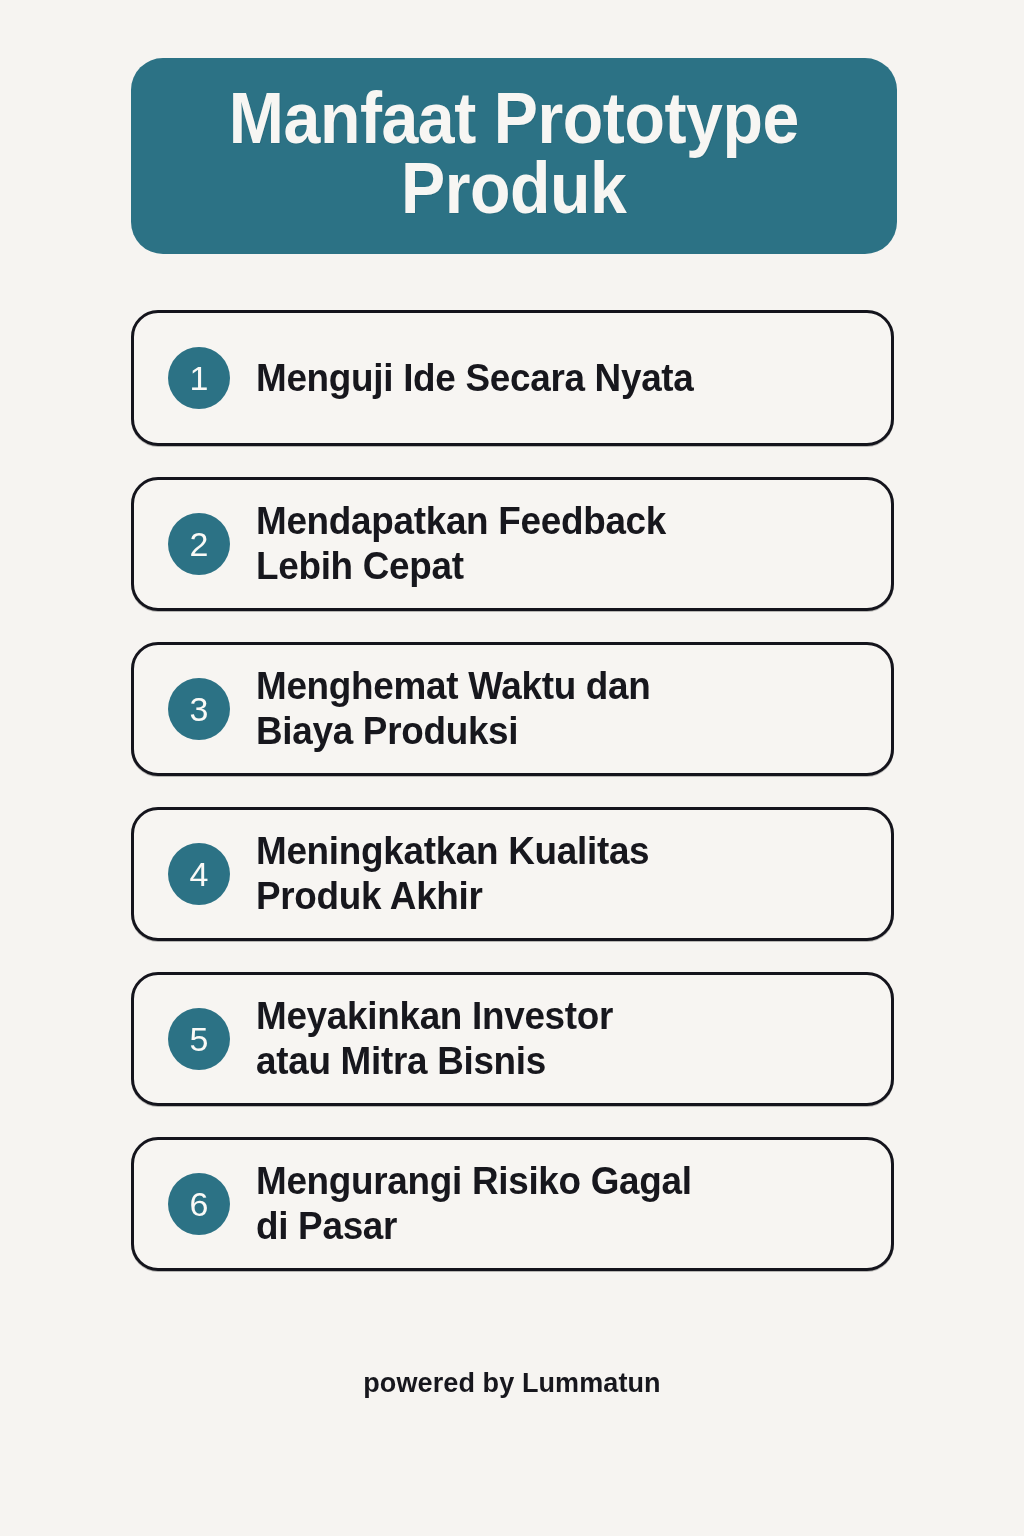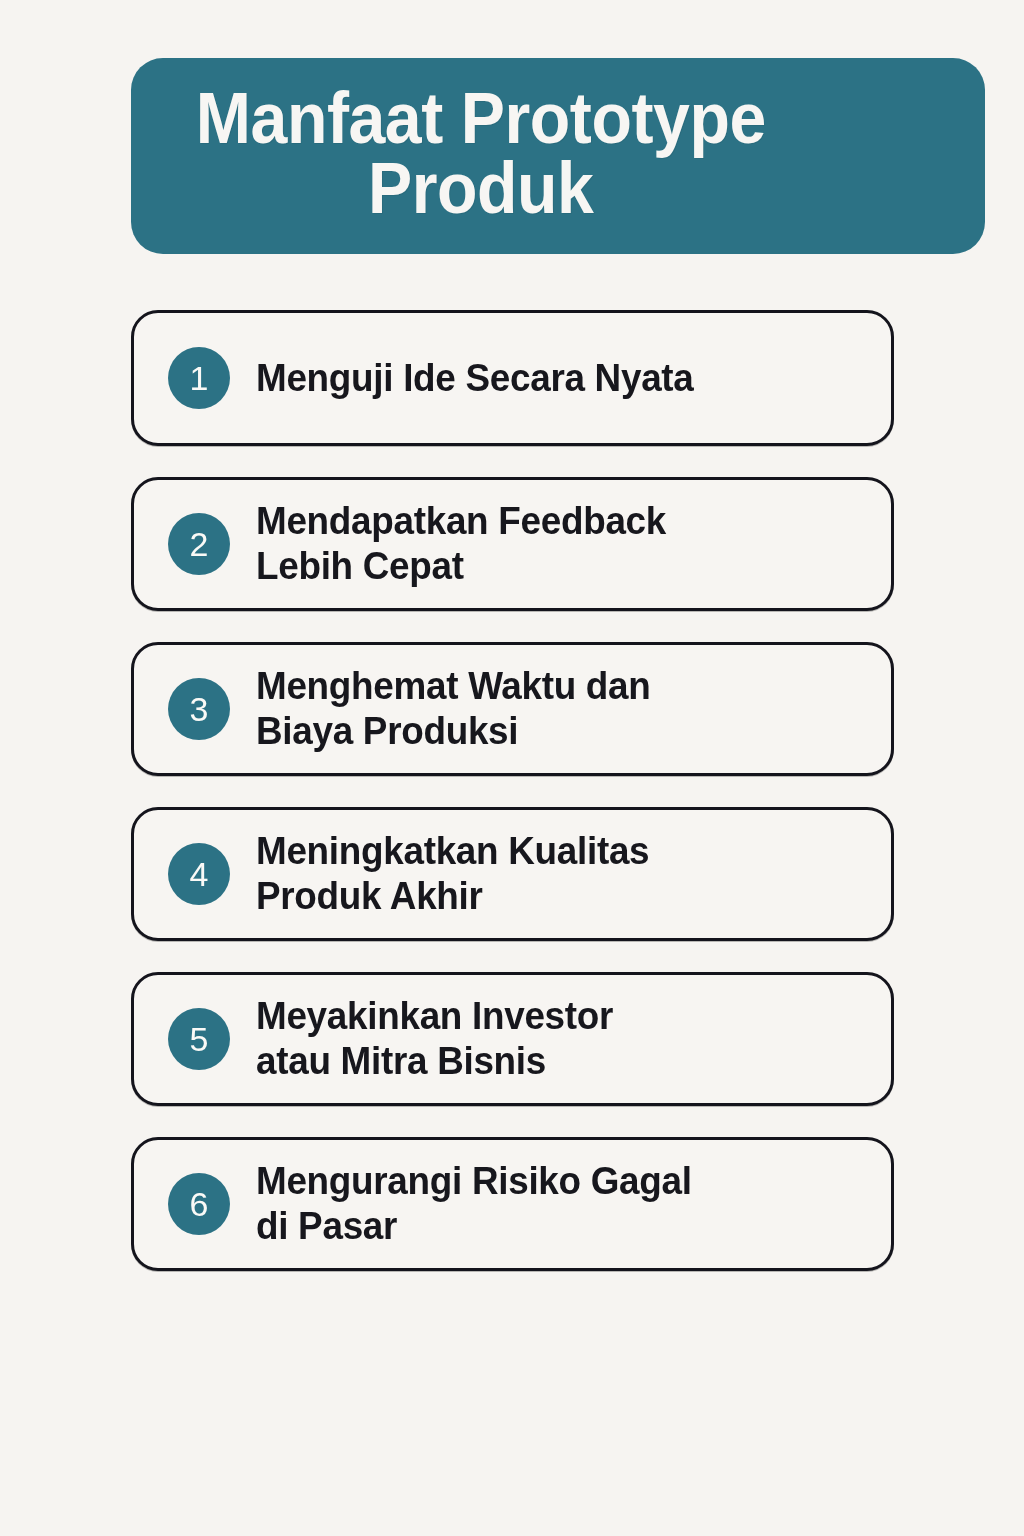--- a/index.html
+++ b/index.html
@@ -18,27 +18,27 @@
     width: 1024px;
     height: 1536px;
     box-sizing: border-box;
   }
 
   
   .header-band {
     position: absolute;
     left: 131px;
     top: 58px;
-    width: 854px;
+    width: 766px;
     height: 196px;
     background: #2c7285;
     border-radius: 32px;
     display: flex;
     align-items: center;
-    justify-content: flex-start;
+    justify-content: center;
     box-sizing: border-box;
     padding: 4px 40px 8px 40px;
   }
   .header-title {
     color: #f7f6f3;
     font-family: "Liberation Sans", sans-serif;
     font-weight: bold;
     font-size: 72px;
     line-height: 0.97;
     text-align: center;
@@ -163,14 +163,17 @@
     </div>
 
     <div class="card double">
       <div class="badge">6</div>
       <div class="card-label">Mengurangi Risiko Gagal
 di Pasar</div>
     </div>
 
   </div>
 
+  <div class="footer">
+    <span class="footer-text">powered by Lummatun</span>
+  </div>
 
 </div>
 
 </body></html>

